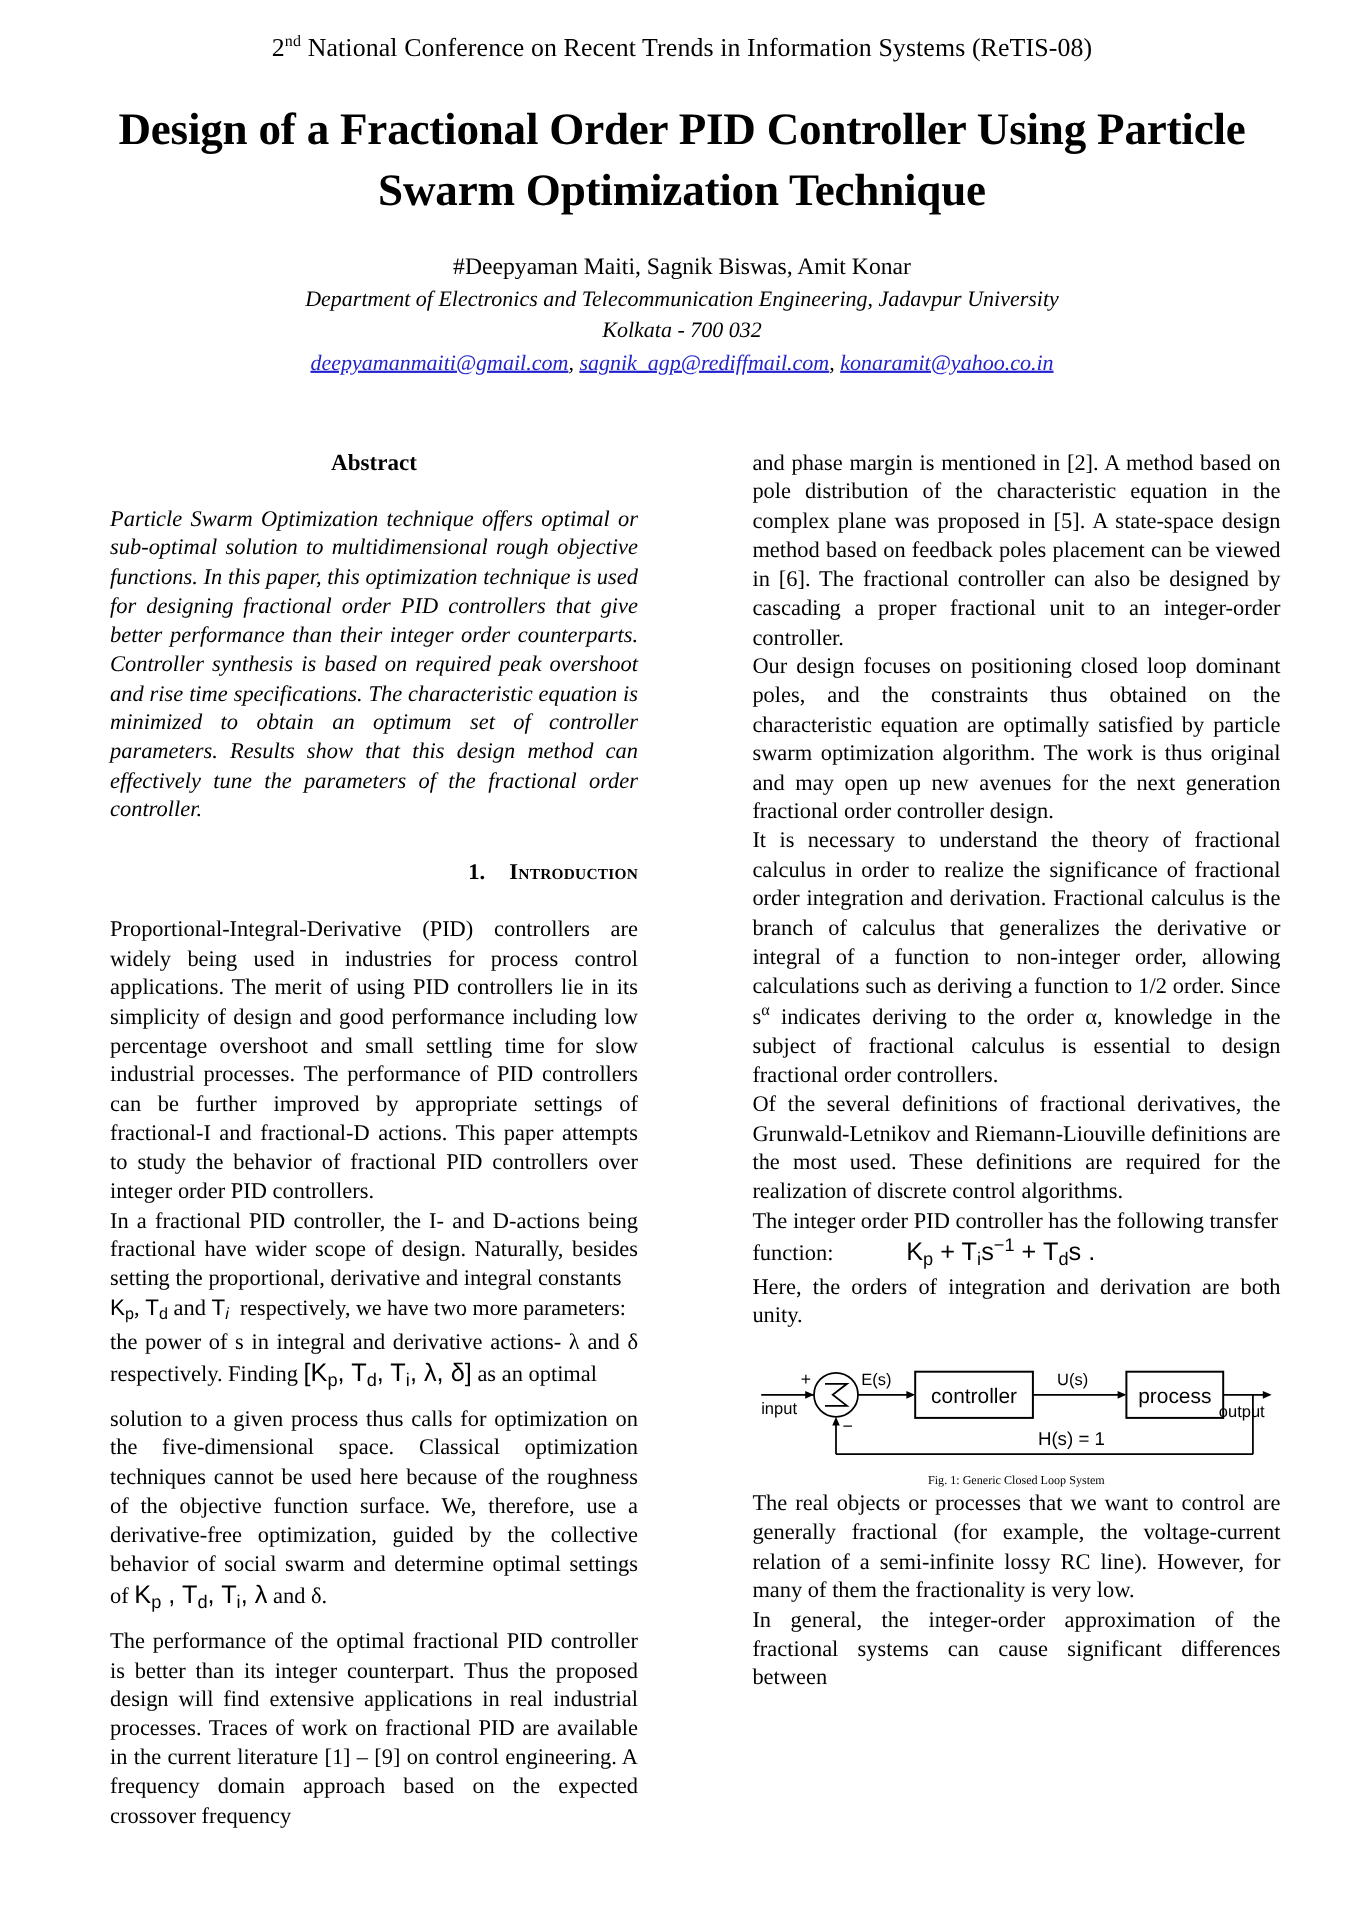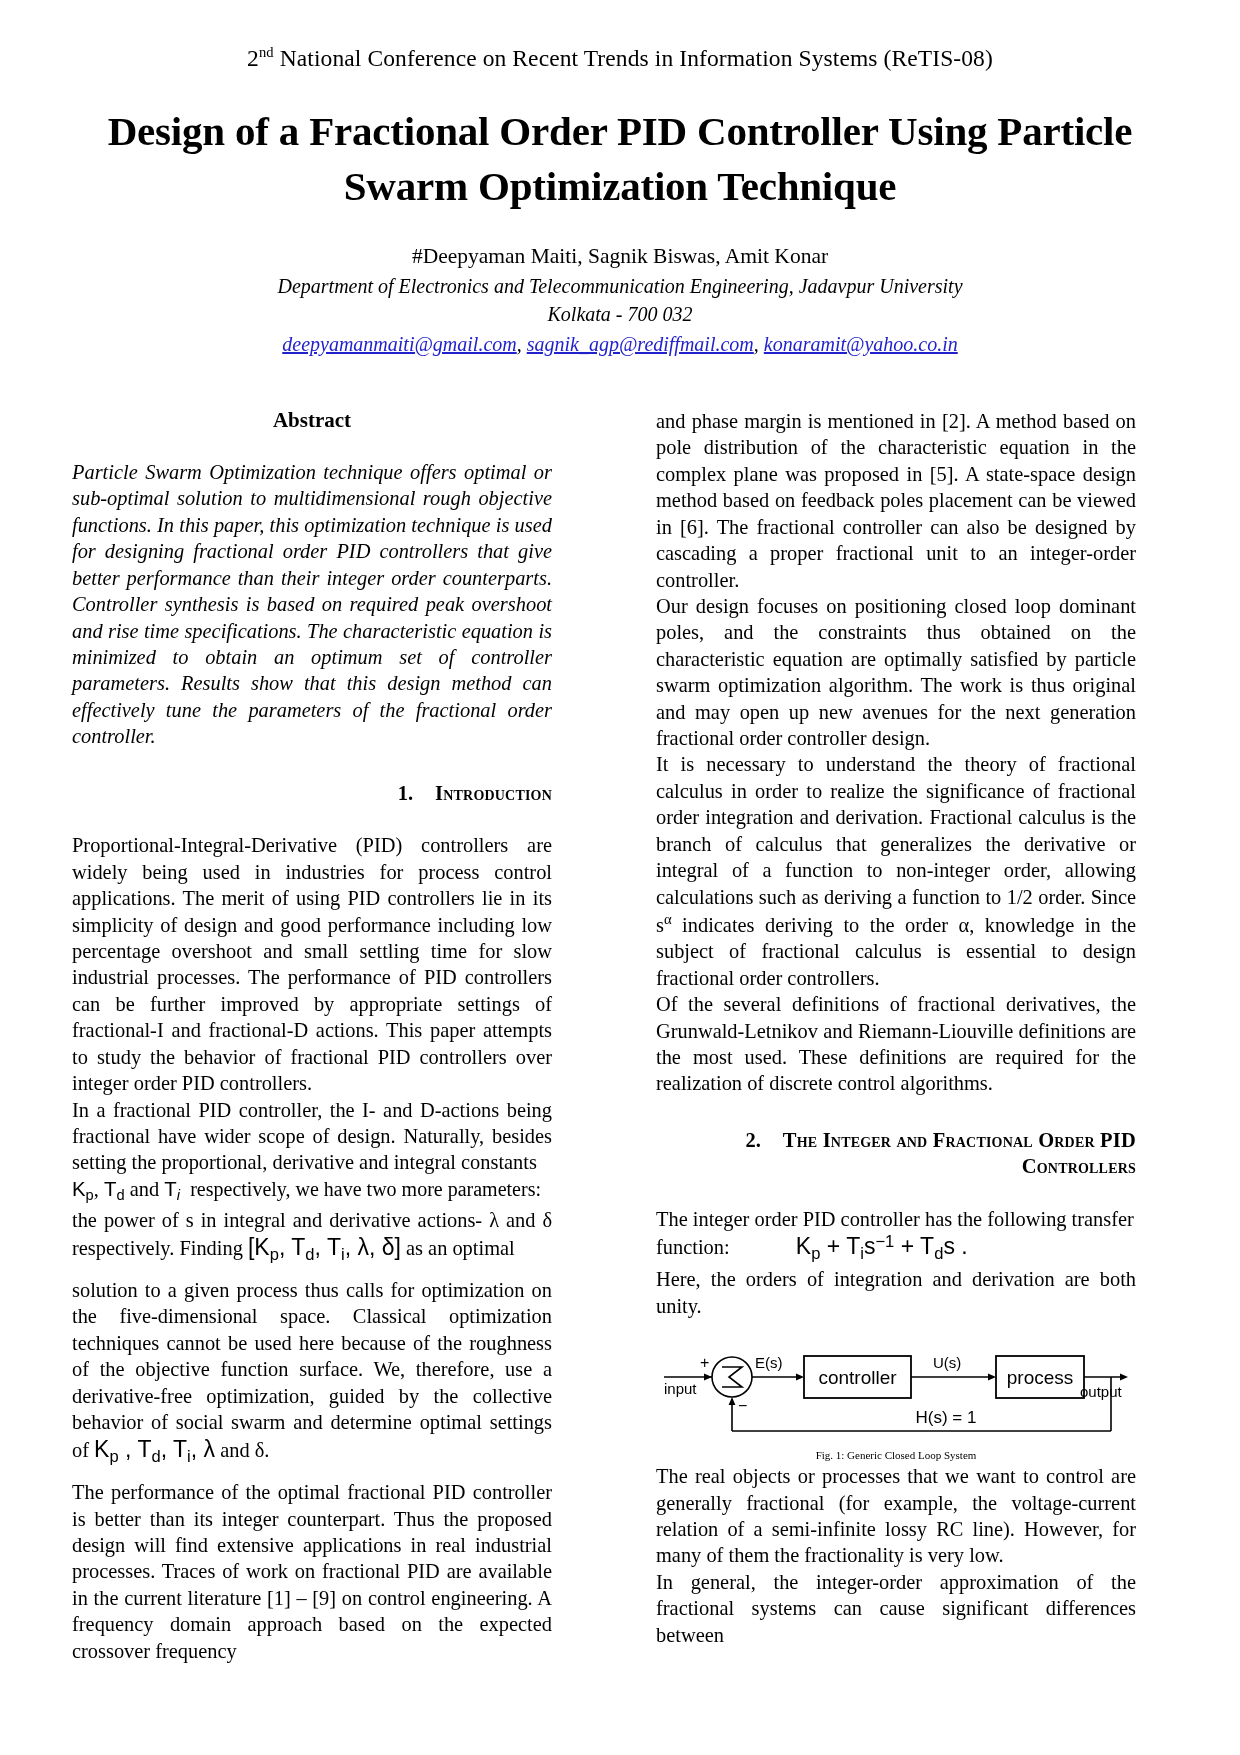--- a/index.html
+++ b/index.html
@@ -21,21 +21,21 @@
     height: 1755px;
     box-sizing: border-box;
     padding: 0;
   }
 
   
   .running-header {
     text-align: center;
     font-size: 23.5px;
     line-height: 1.25;
-    padding-top: 44px;
+    padding-top: 30px;
     letter-spacing: 0.1px;
   }
   .running-header sup {
     font-size: 0.62em;
     vertical-align: super;
     line-height: 0;
   }
 
   
   .paper-title {
@@ -70,21 +70,21 @@
     color: #2222cc;
     text-decoration: underline;
     text-align: right;
   }
   .emails .sep { color: #000000; font-style: italic; text-decoration: none; }
 
   
   .columns {
     position: absolute;
     top: 408px;
-    left: 72px;
+    left: 100px;
     width: 1064px;
     height: 1290px;
   }
   .col {
     position: absolute;
     top: 0;
     width: 480px;
   }
   .col-left  { left: 0; }
   .col-right { left: 584px; }
@@ -220,24 +220,20 @@
       <p class="body-text">and phase margin is mentioned in [2]. A method based on pole distribution of the characteristic equation in the complex plane was proposed in [5]. A state-space design method based on feedback poles placement can be viewed in [6]. The fractional controller can also be designed by cascading a proper fractional unit to an integer-order controller.</p>
 
       <p class="body-text">Our design focuses on positioning closed loop dominant poles, and the constraints thus obtained on the characteristic equation are optimally satisfied by particle swarm optimization algorithm. The work is thus original and may open up new avenues for the next generation fractional order controller design.</p>
 
       <p class="body-text">
         <span>It is necessary to understand the theory of fractional calculus in order to realize the significance of fractional order integration and derivation. Fractional calculus is the branch of calculus that generalizes the derivative or integral of a function to non-integer order, allowing calculations such as deriving a function to 1/2 order. Since s</span><sup style="font-size:0.72em;">α</sup><span> indicates deriving to the order α, knowledge in the subject of fractional calculus is essential to design fractional order controllers.</span>
       </p>
 
       <p class="body-text">Of the several definitions of fractional derivatives, the Grunwald-Letnikov and Riemann-Liouville definitions are the most used. These definitions are required for the realization of discrete control algorithms.</p>
 
-      <div class="section-heading">
-        <span class="num">2.</span><span class="smallcaps">The Integer and Fractional Order PID</span>
-        <div class="smallcaps">Controllers</div>
-      </div>
 
       <p class="body-text">The integer order PID controller has the following transfer</p>
 
       <p class="body-text math-line" style="text-align:left;">
         <span style="font-size:20.4px;">function:</span>
         <span style="display:inline-block;width:56px;"></span>
         <span class="mathvar eq-inline">K<sub>p</sub> + T<sub>i</sub>s<sup>−1</sup> + T<sub>d</sub>s .</span>
       </p>
 
       <p class="body-text" style="margin-top:4px;">Here, the orders of integration and derivation are both unity.</p>

